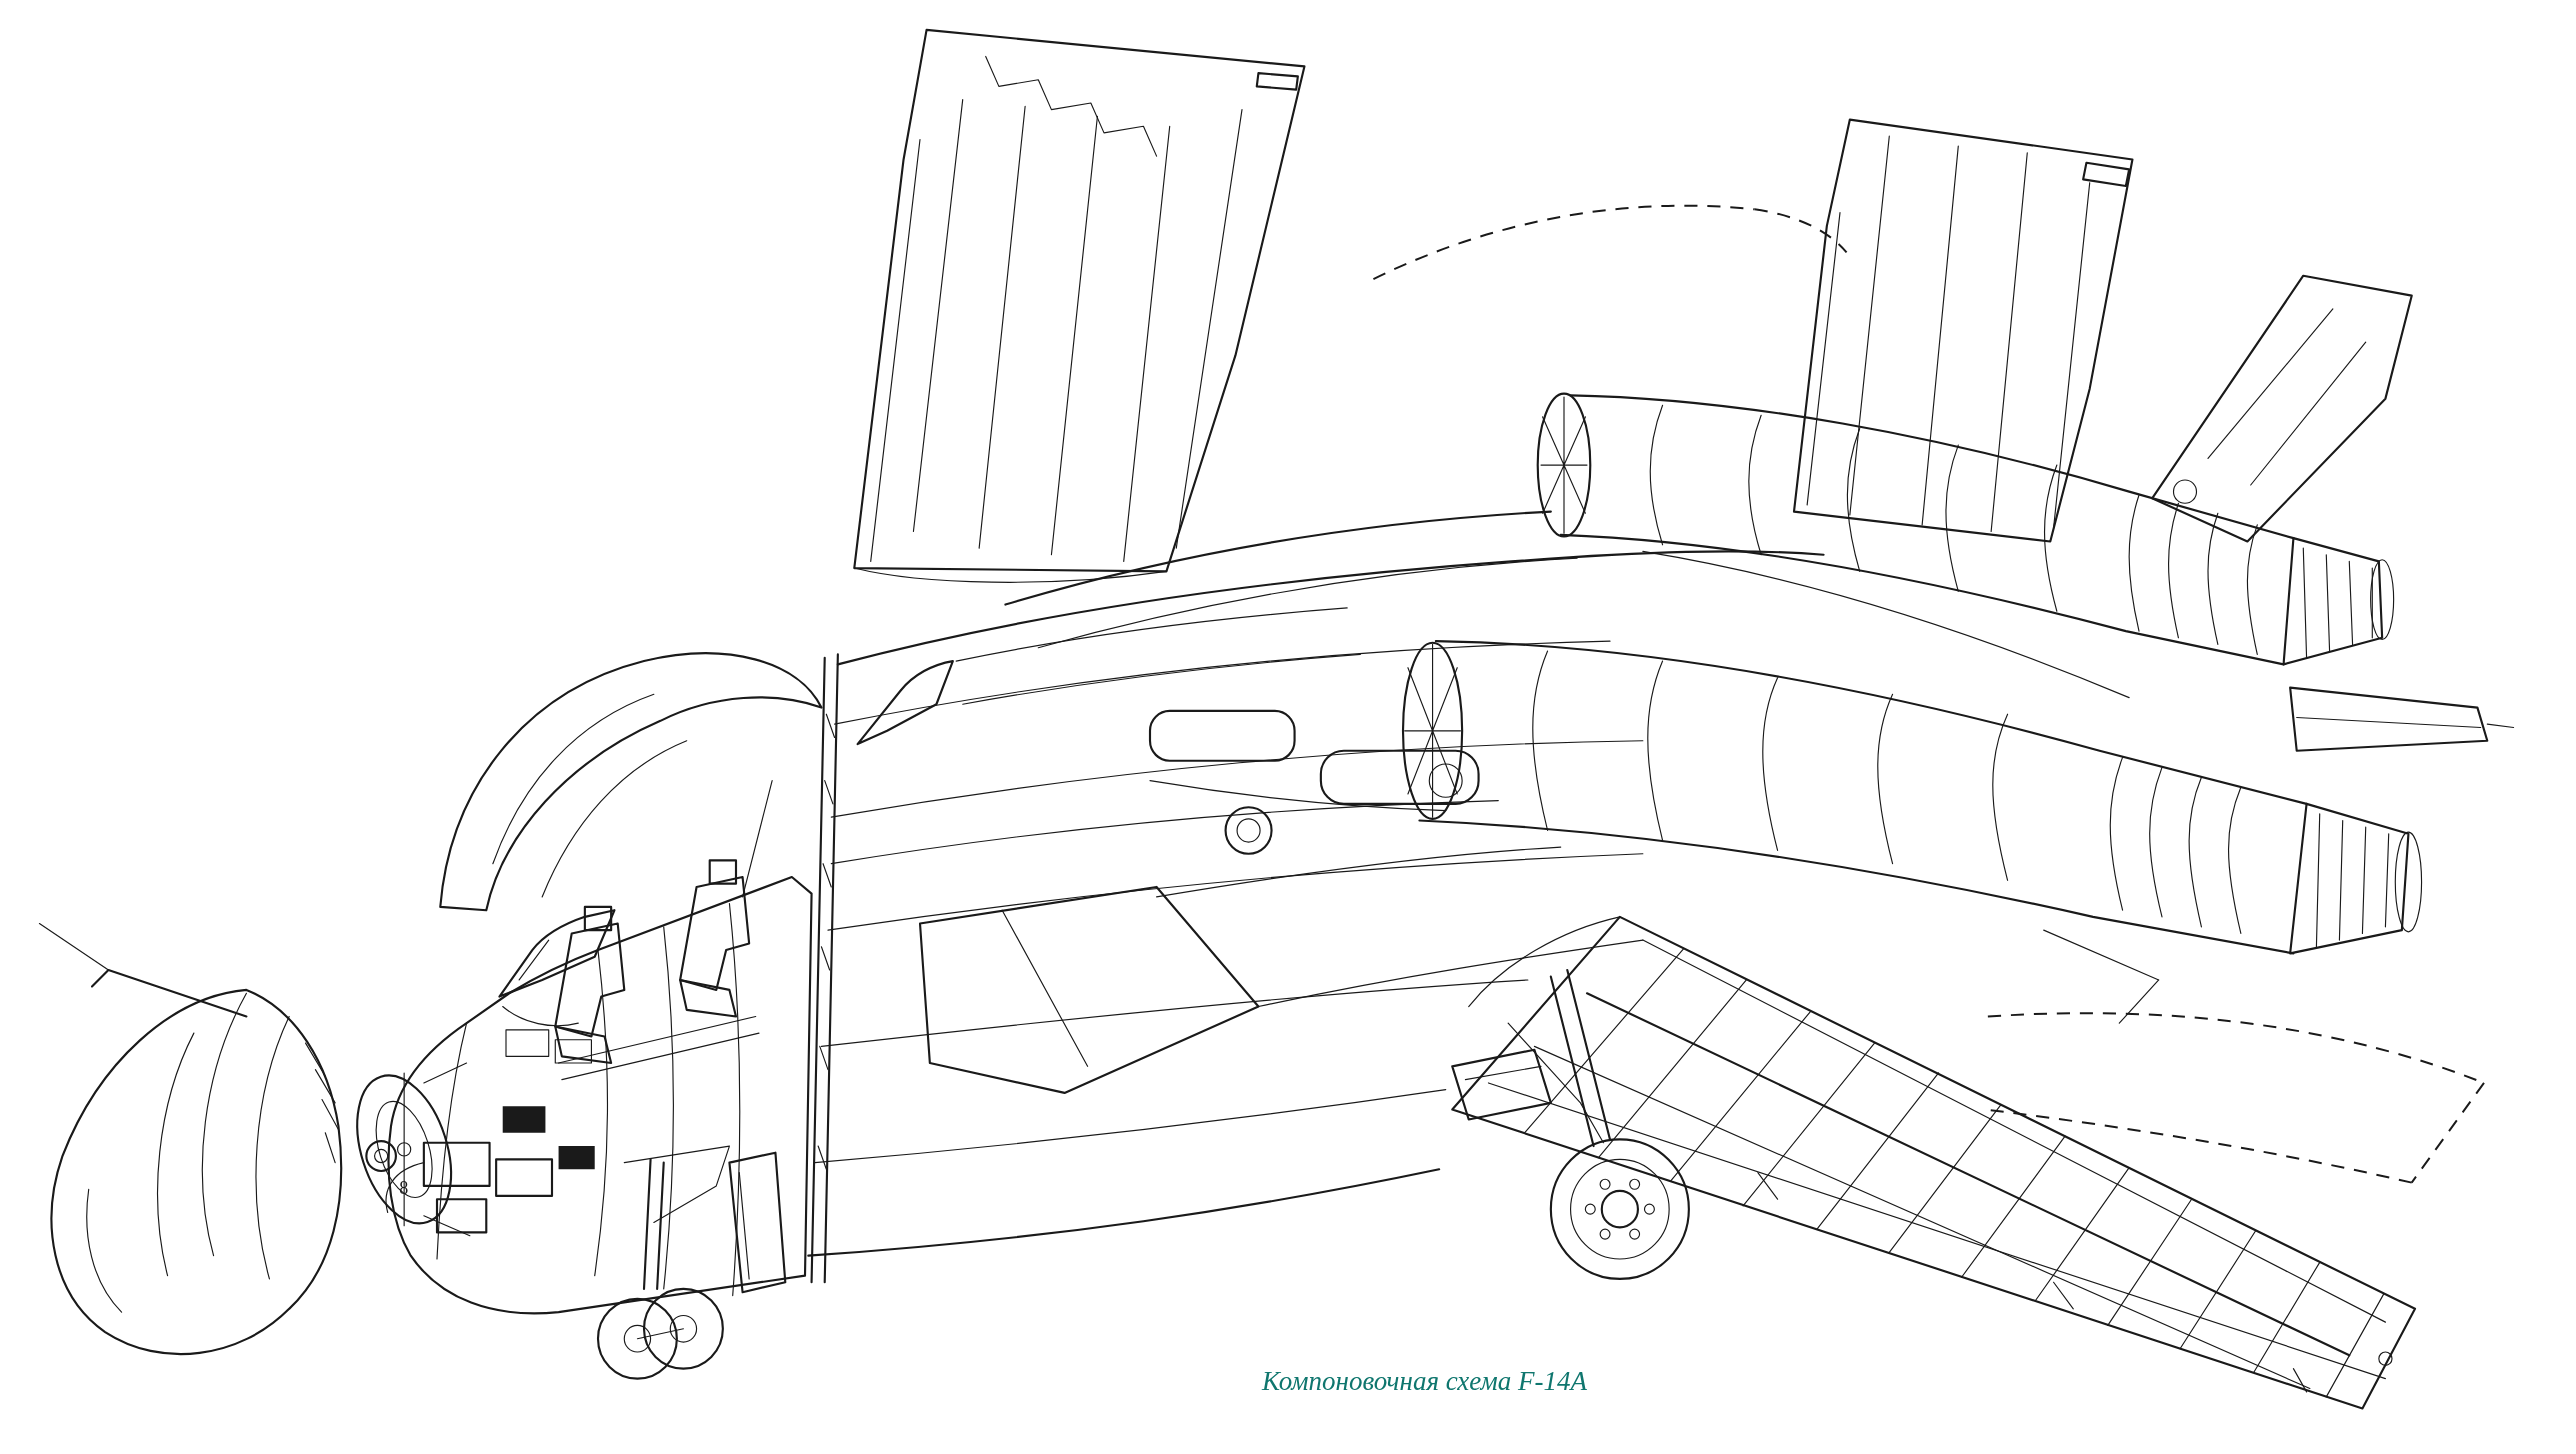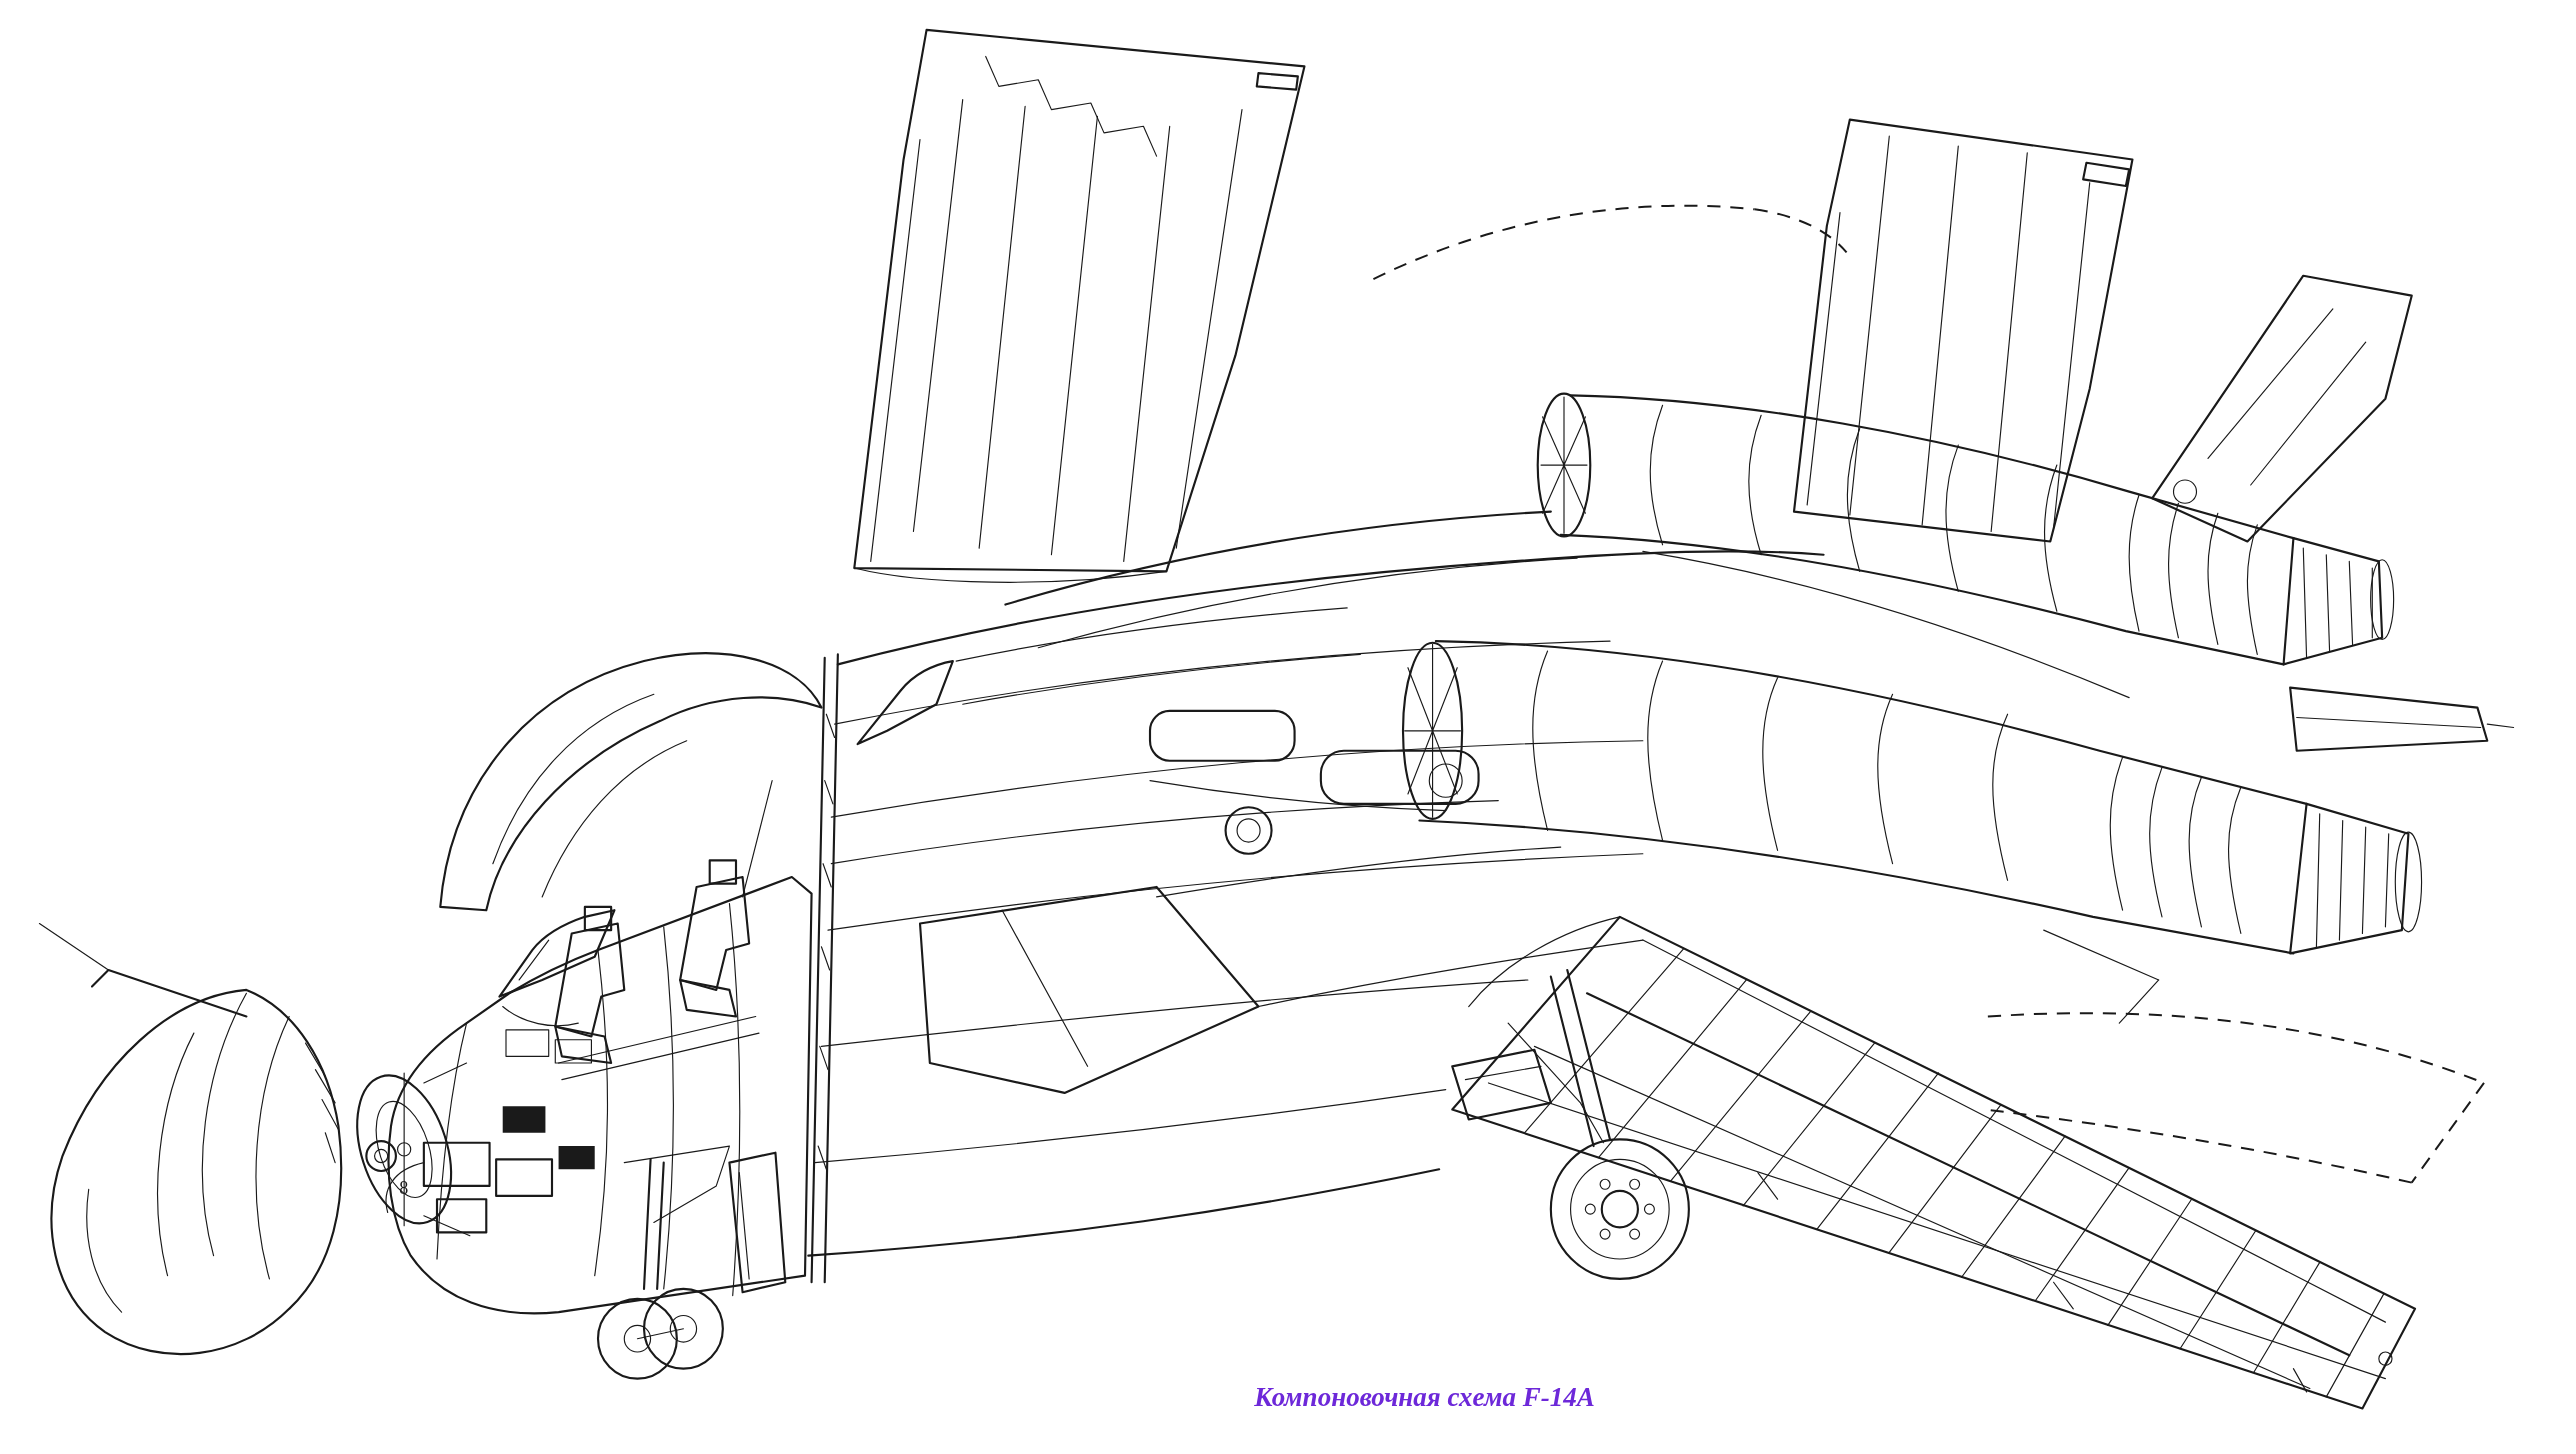--- a/index.html
+++ b/index.html
@@ -5,22 +5,22 @@
   html,body{margin:0;padding:0;background:#ffffff;}
   .stage{position:relative;width:2576px;height:1455px;background:#ffffff;overflow:hidden;
          font-family:"Liberation Serif", serif;}
   .stage svg{position:absolute;inset:0;width:100%;height:100%;}
   .ln{fill:none;stroke:#1a1a1a;stroke-width:1.3;stroke-linecap:round;stroke-linejoin:round;}
   .thin{fill:none;stroke:#1a1a1a;stroke-width:0.7;stroke-linecap:round;stroke-linejoin:round;}
   .dark{fill:#1a1a1a;stroke:none;}
   .dash{fill:none;stroke:#1a1a1a;stroke-width:1.2;stroke-dasharray:8 6;}
   .lbl{font-family:"Liberation Serif", serif;font-size:11px;fill:#1a1a1a;}
   .caption{position:absolute;left:55.3%;top:94.9%;transform:translate(-50%,-50%);
-           font-family:"Liberation Serif", serif;font-style:italic;font-weight:700;
-           font-size:27px;color:#6d28d9;white-space:nowrap;margin-top:16px;}
+           font-family:"Liberation Serif", serif;font-style:italic;font-weight:400;
+           font-size:27px;color:#0f766e;white-space:nowrap;}
 </style>
 </head>
 <body>
 
 <div class="stage">
 <svg viewBox="0 0 1568 876" preserveAspectRatio="none">
 
   <g>
 
     <g>

